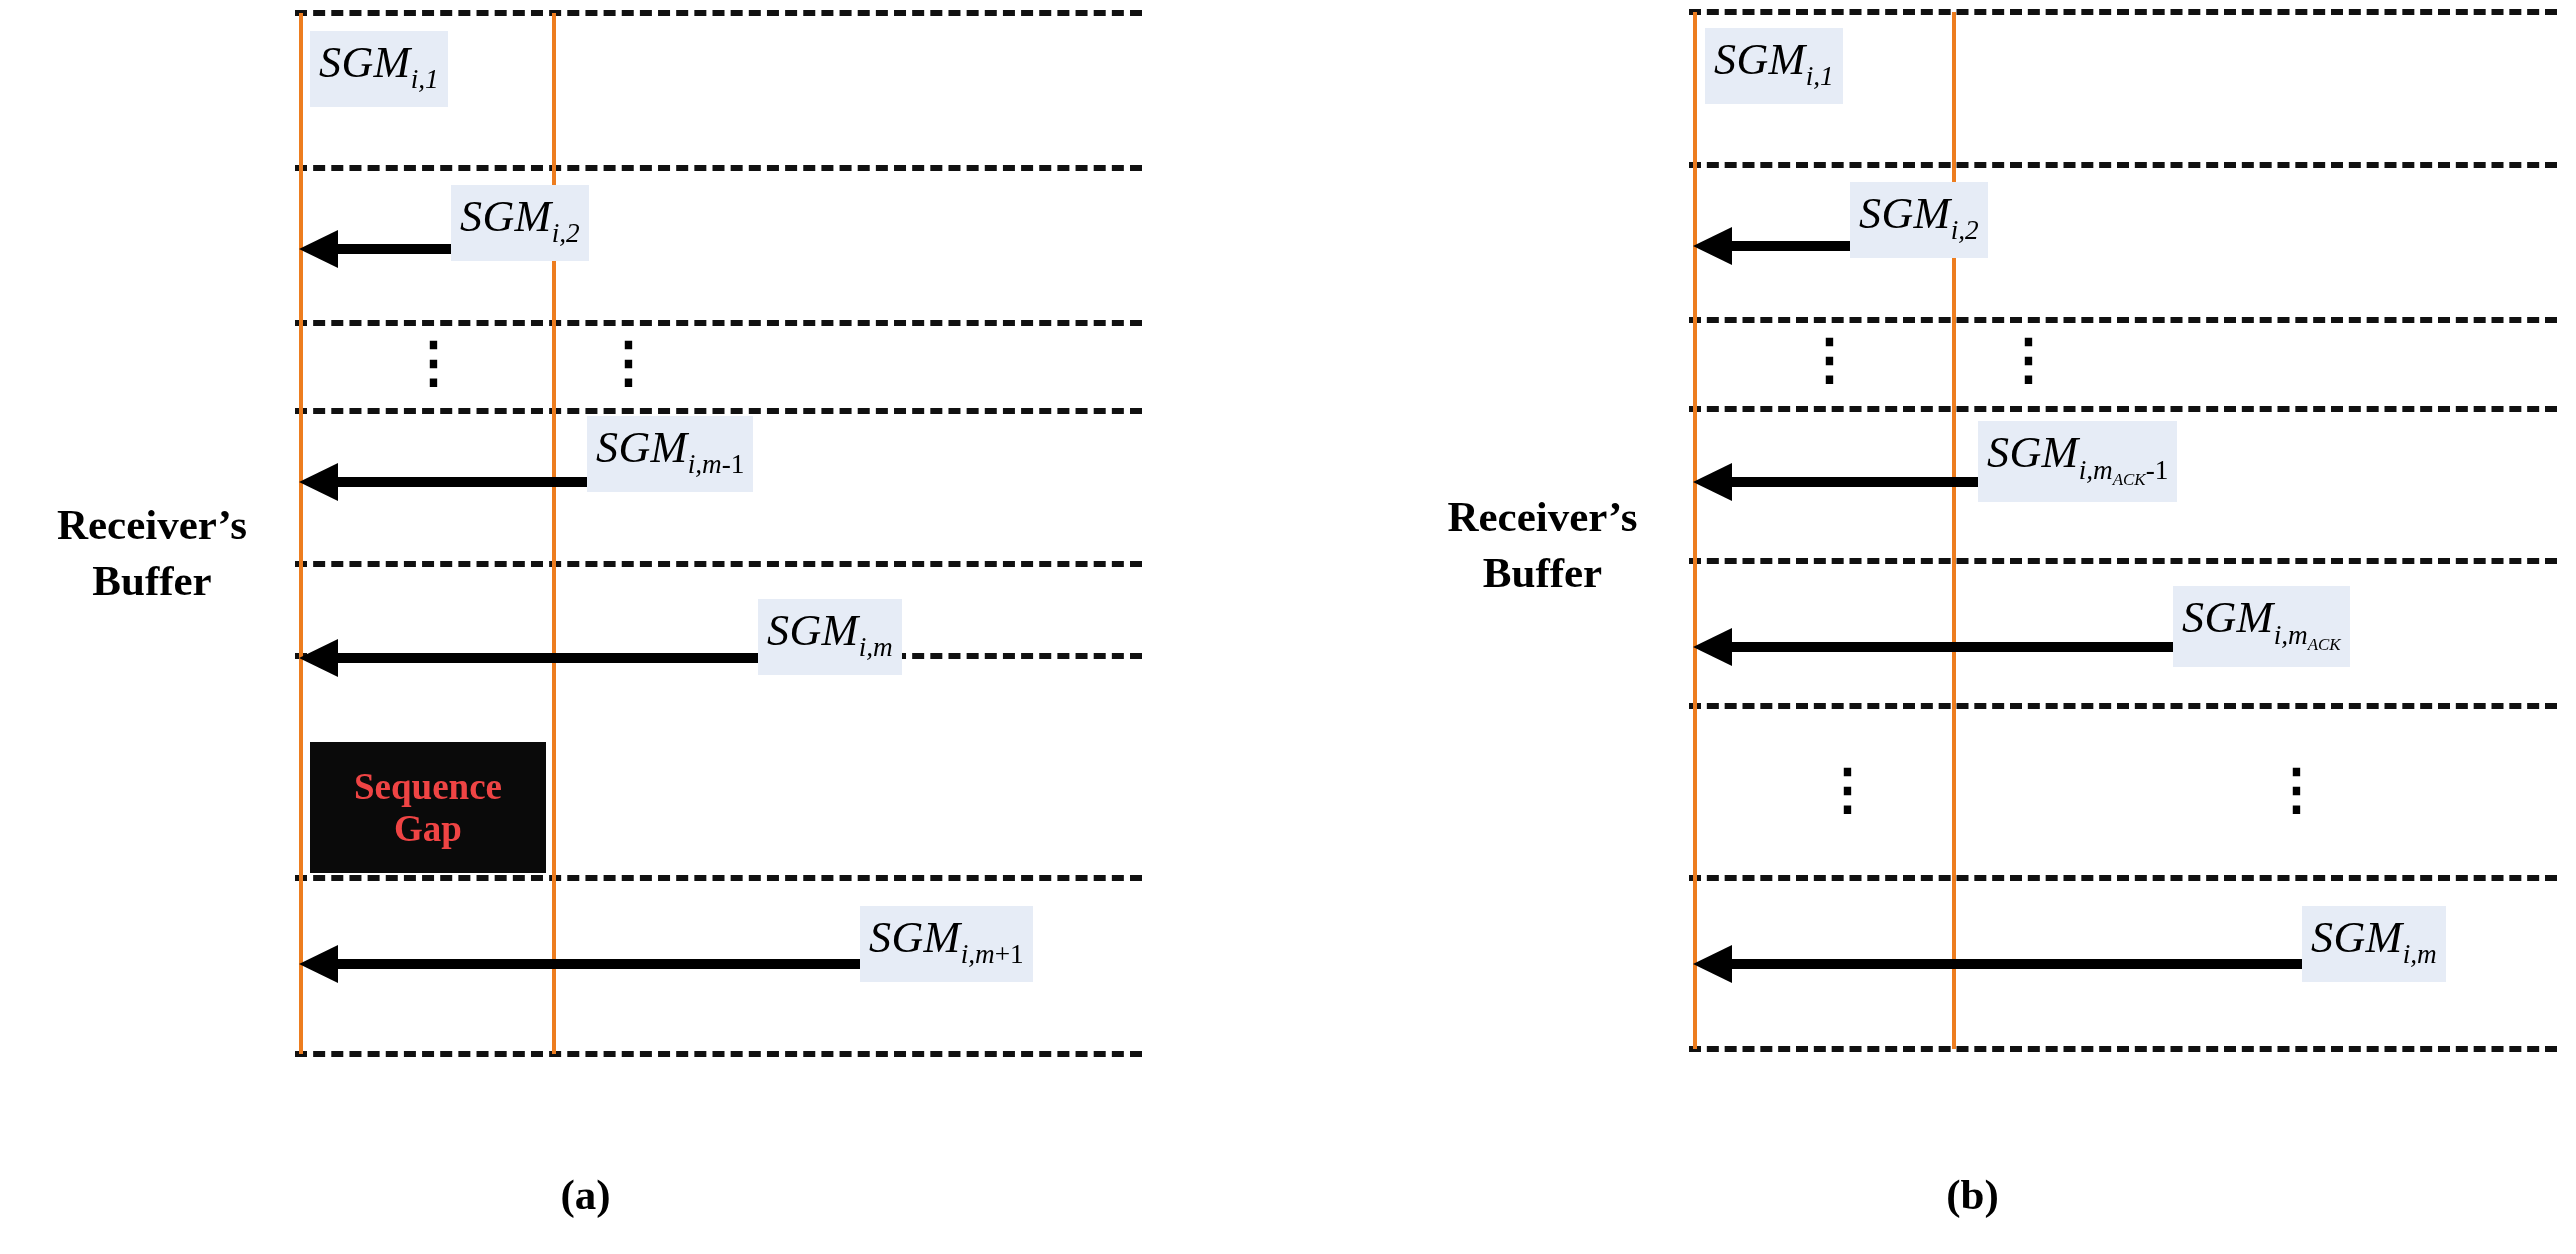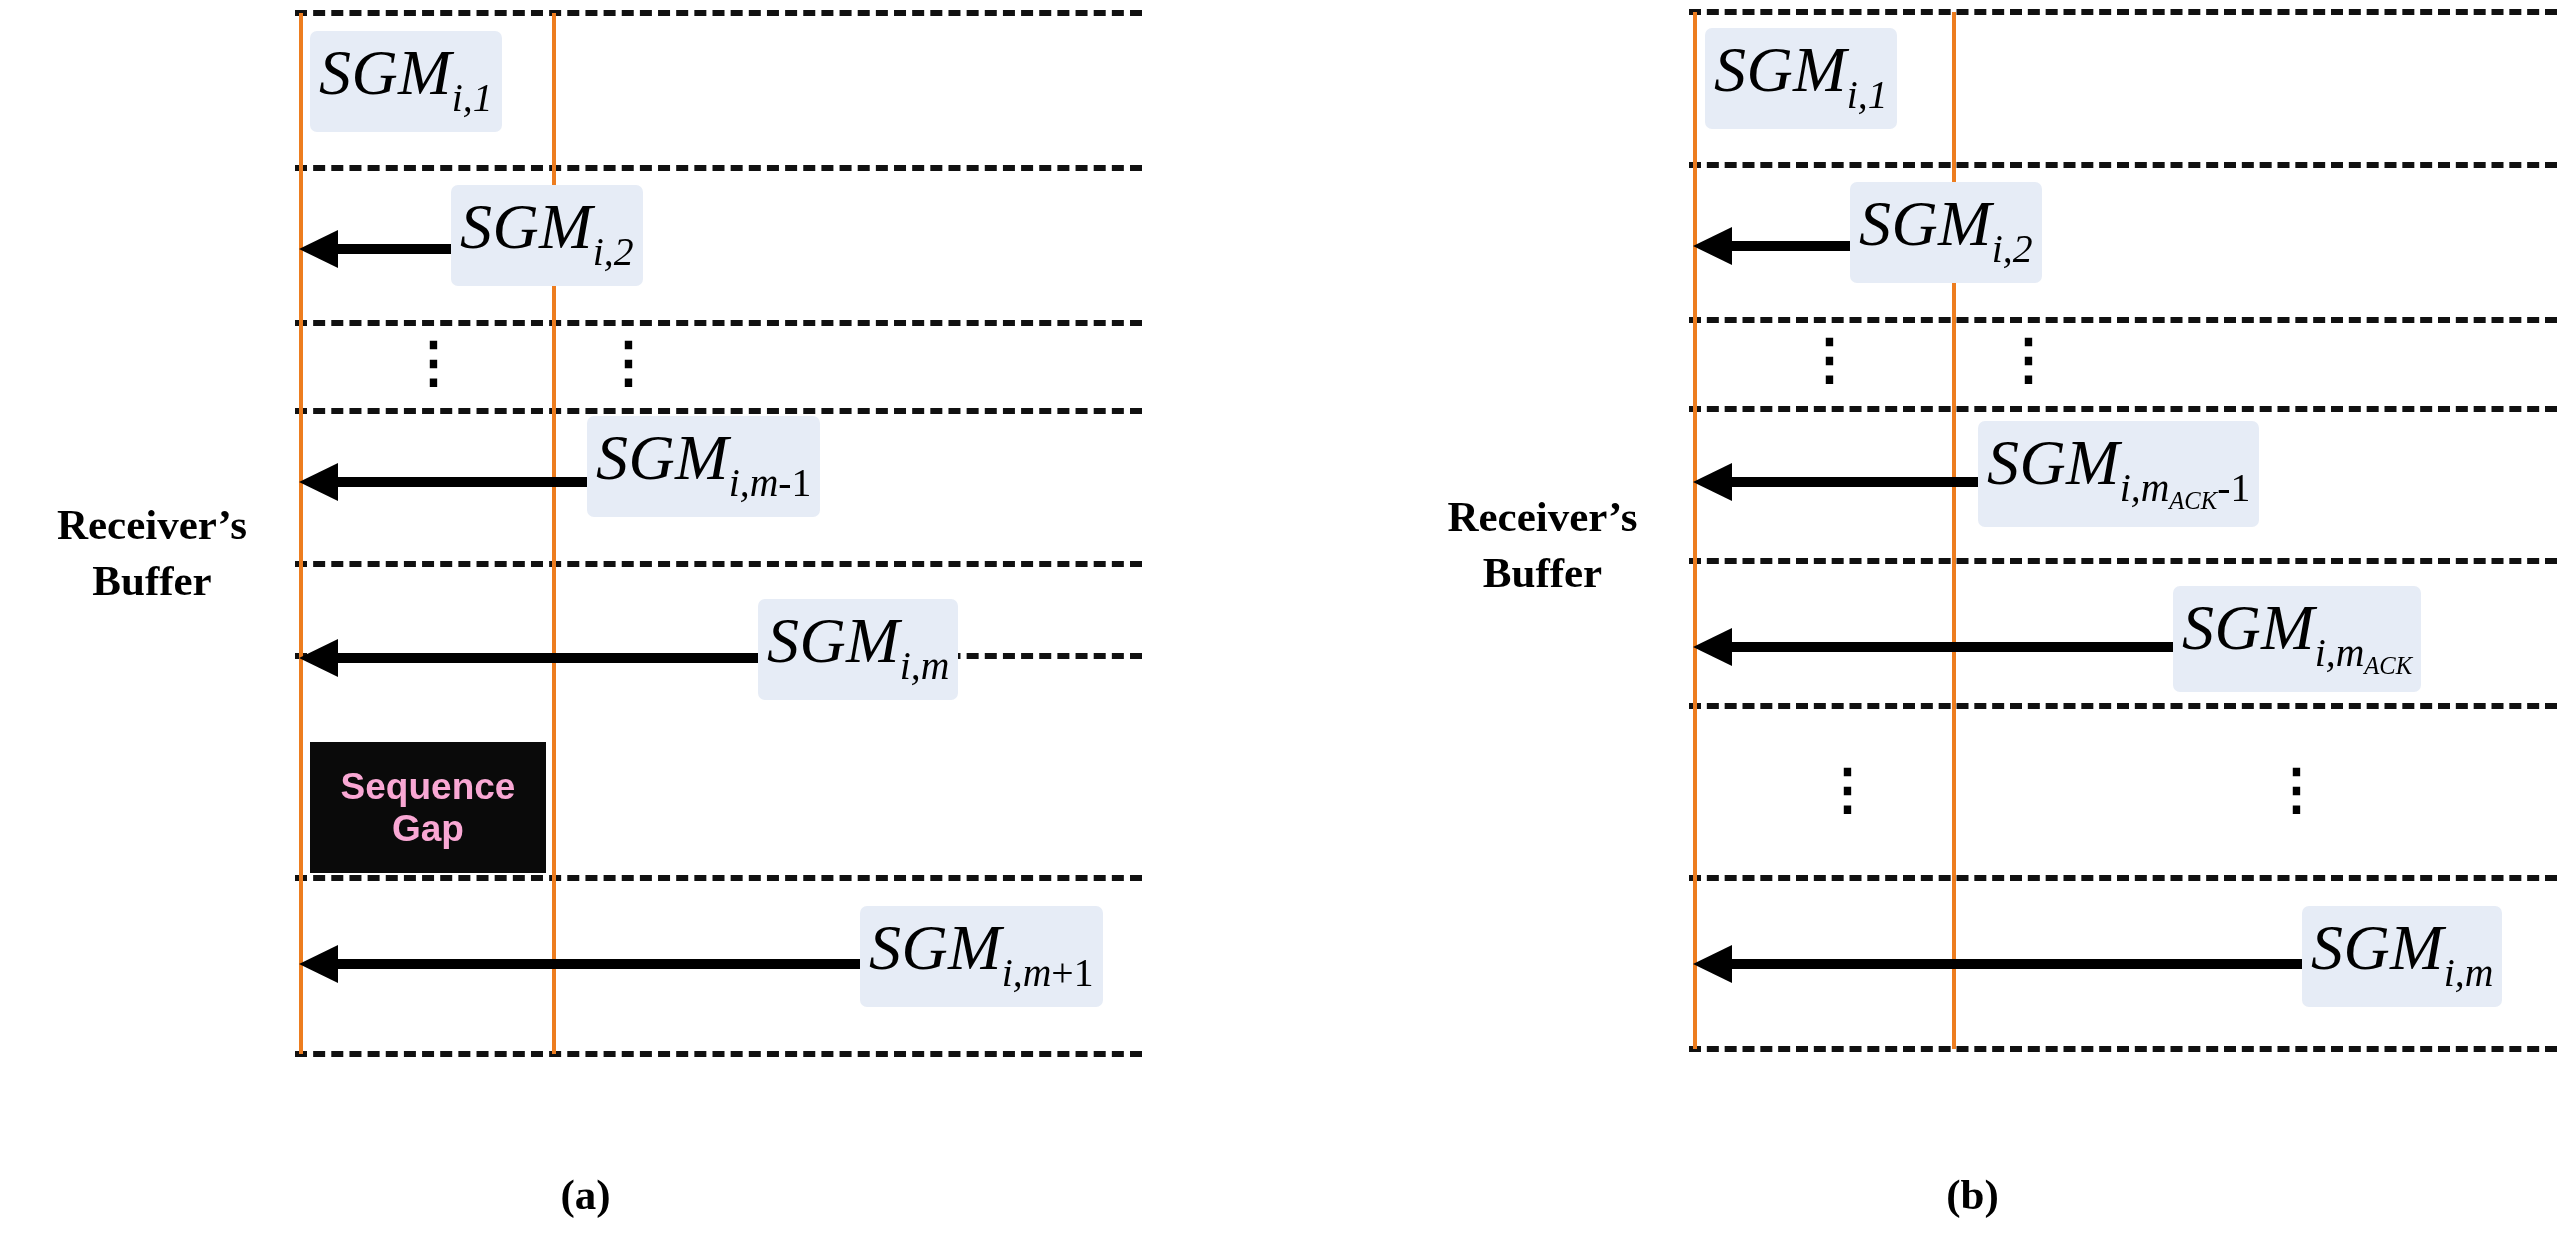--- a/index.html
+++ b/index.html
@@ -66,44 +66,43 @@
   
   .sgm {
     position: absolute;
     background: #E6ECF6;
     color: #000000;
     font-family: "Liberation Serif", "DejaVu Serif", serif;
     font-style: italic;
     white-space: nowrap;
     line-height: 1;
     padding: 10.4px 9px 13.3px 9px;
-    font-size: 64px;
+    font-size: 44px;
     letter-spacing: 0.4px;
-    border-radius: 7px;
   }
   .sgm .base { font-style: italic; }
   .sgm sub {
     font-size: 0.62em;
     vertical-align: -0.42em;
     font-style: italic;
     letter-spacing: 0;
   }
   .sgm sub sub {
     font-size: 0.62em;
     vertical-align: -0.34em;
     font-style: italic;
   }
   .sgm .up { font-style: normal; }
 
   
   .seqgap {
     position: absolute;
     background: #0A0A0A;
-    color: #f9a8d4;
-    font-family: Liberation Sans, sans-serif;
+    color: #ef4444;
+    font-family: Liberation Serif, serif;
     font-weight: bold;
     font-size: 37px;
     line-height: 1.12;
     text-align: center;
     display: flex;
     flex-direction: column;
     align-items: center;
     justify-content: center;
   }
 

